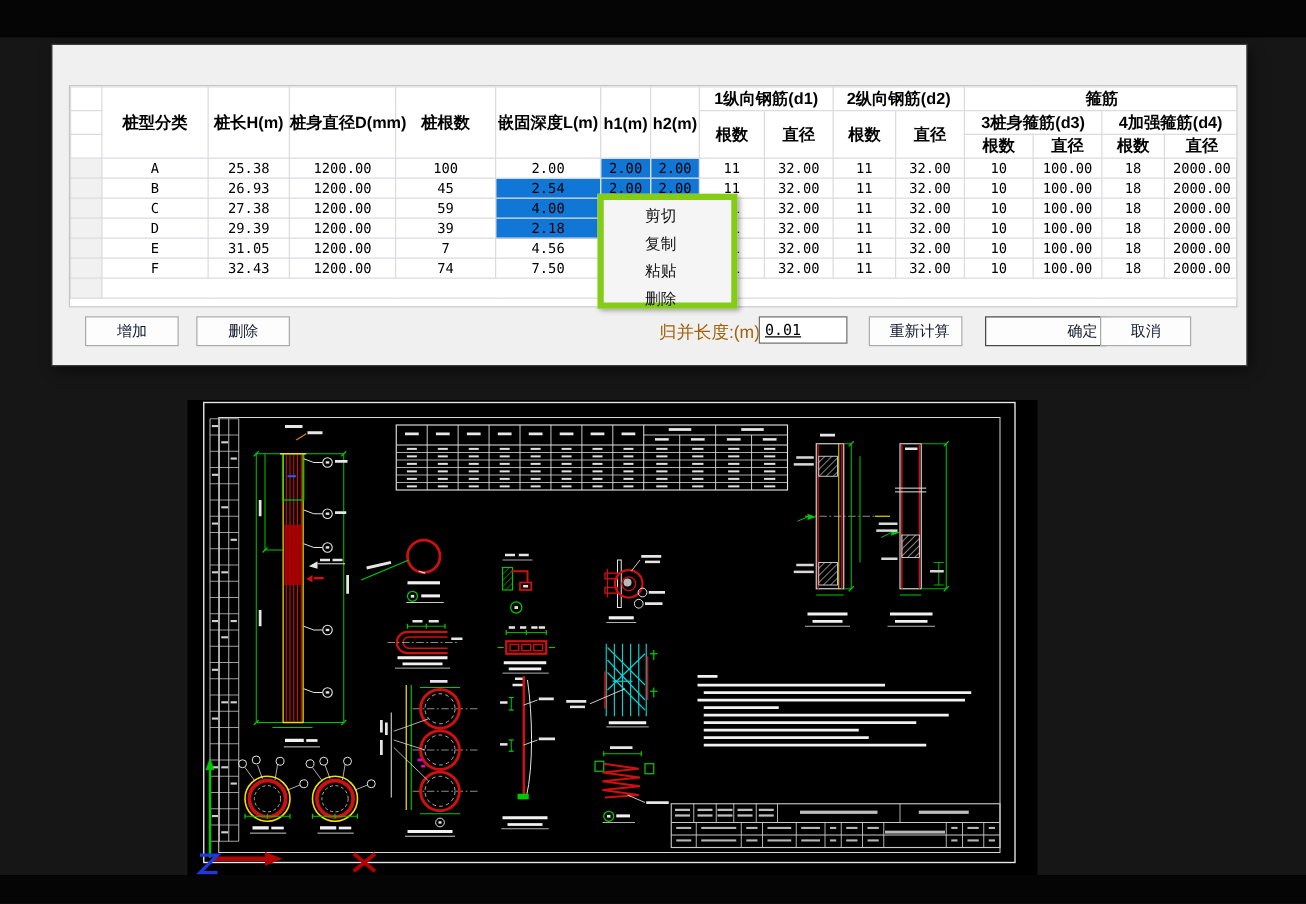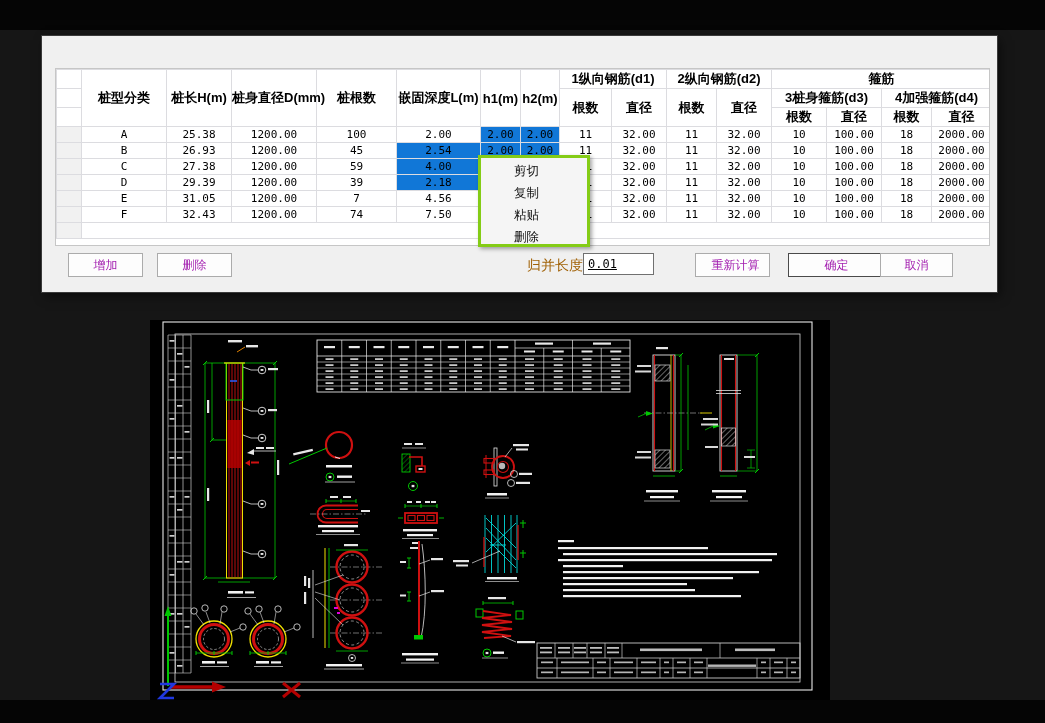--- a/index.html
+++ b/index.html
@@ -25,26 +25,26 @@
                 font-family:"DejaVu Sans Mono",monospace;color:#000;height:15px;}
   th.rh,td.rh{background:#f1f1f1;border:1px solid #c9c9c9;}
   tr.hr1{height:17px;} tr.hr2{height:16px;} tr.hr3{height:16px;}
   td.blank{border:none;background:#fff;}
   td.sel{background:#1177d7;color:#fff;}
   td.bt{border-top:2px solid #000;} td.bb{border-bottom:2px solid #000;}
   td.bl{border-left:2px solid #000;} td.br{border-right:2px solid #000;}
   td.active{background:#fff !important;color:#000 !important;border:2px solid #000;}
 
   .ctxmenu{position:absolute;left:478px;top:155px;width:112px;height:92px;background:#f5f5f5;
-           border:3px solid #84cc16;box-shadow:2px 2px 4px rgba(0,0,0,.35);z-index:50;padding-top:2px;
+           border:5px solid #84cc16;box-shadow:2px 2px 4px rgba(0,0,0,.35);z-index:50;padding-top:2px;
            box-sizing:border-box;}
   .ctxmenu .item{height:22px;line-height:22px;padding-left:33px;font-size:12.5px;color:#111;}
 
   .btn{position:absolute;height:24px;background:#fdfdfd;border:1px solid #ababab;box-sizing:border-box;
-       text-align:center;line-height:21px;font-size:12px;color:#a21caf;}
+       text-align:center;line-height:21px;font-size:12px;color:#0f172a;}
   .btn-default{border:1.6px solid #4a4a4a;}
   .mlabel{position:absolute;font-size:14px;color:#a16207;text-align:right;}
   .minput{position:absolute;width:71px;height:22px;border:1px solid #707070;background:#fff;box-sizing:border-box;
           font-size:12px;font-family:"DejaVu Sans Mono",monospace;padding:0 0 0 4px;}
 </style>
 </head>
 <body>
 
 <div class="screen">
   <div class="band-top"></div>
@@ -806,23 +806,23 @@
               <td class="rh" style="height: 15px;"></td>
               <td class="blank" colspan="15"></td>
             </tr>
           </tbody>
       </table>
     </div>
 
     <button class="btn" style="left:26px;top:217px;width:75px;">增加</button>
     <button class="btn" style="left:115px;top:217px;width:75px;">删除</button>
     <span class="mlabel" style="left:458px;top:221px;width:108px;">归并长度:(m)</span>
-    <input class="minput" style="left: 541px; top: 217px; text-decoration: underline;" value="0.01">
+    <input class="minput" style="left: 565px; top: 217px; text-decoration: underline;" value="0.01">
     <button class="btn" style="left:653px;top:217px;width:75px;padding-left:12px;">重新计算</button>
-    <button class="btn btn-default" style="left:746px;top:217px;width:97px;">确定</button>
+    <button class="btn btn-default" style="left:746px;top:217px;width:97px;text-align:right;">确定</button>
     <button class="btn" style="left:838px;top:217px;width:73px;">取消</button>
   </div>
 
   <div class="ctxmenu" id="ctxmenu">
       <div class="item">剪切</div>
       <div class="item">复制</div>
       <div class="item">粘贴</div>
       <div class="item">删除</div>
     </div>
 </div>

